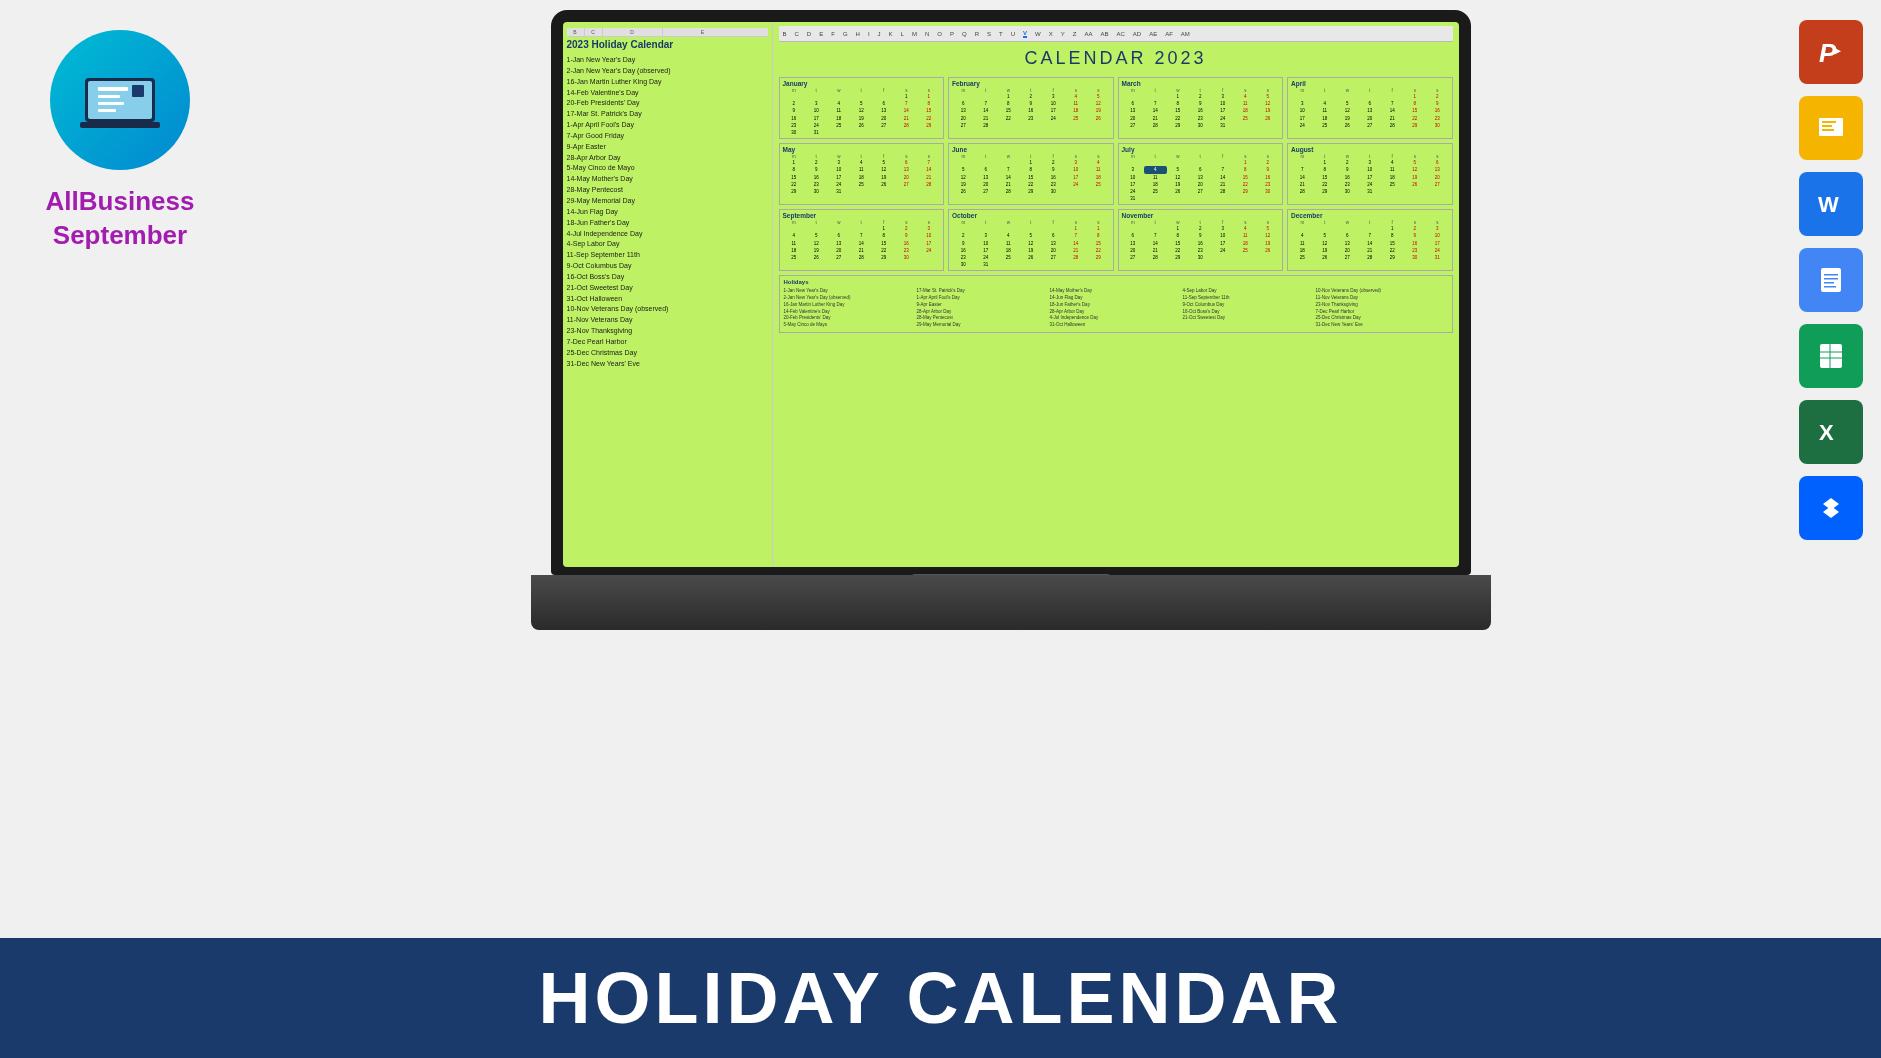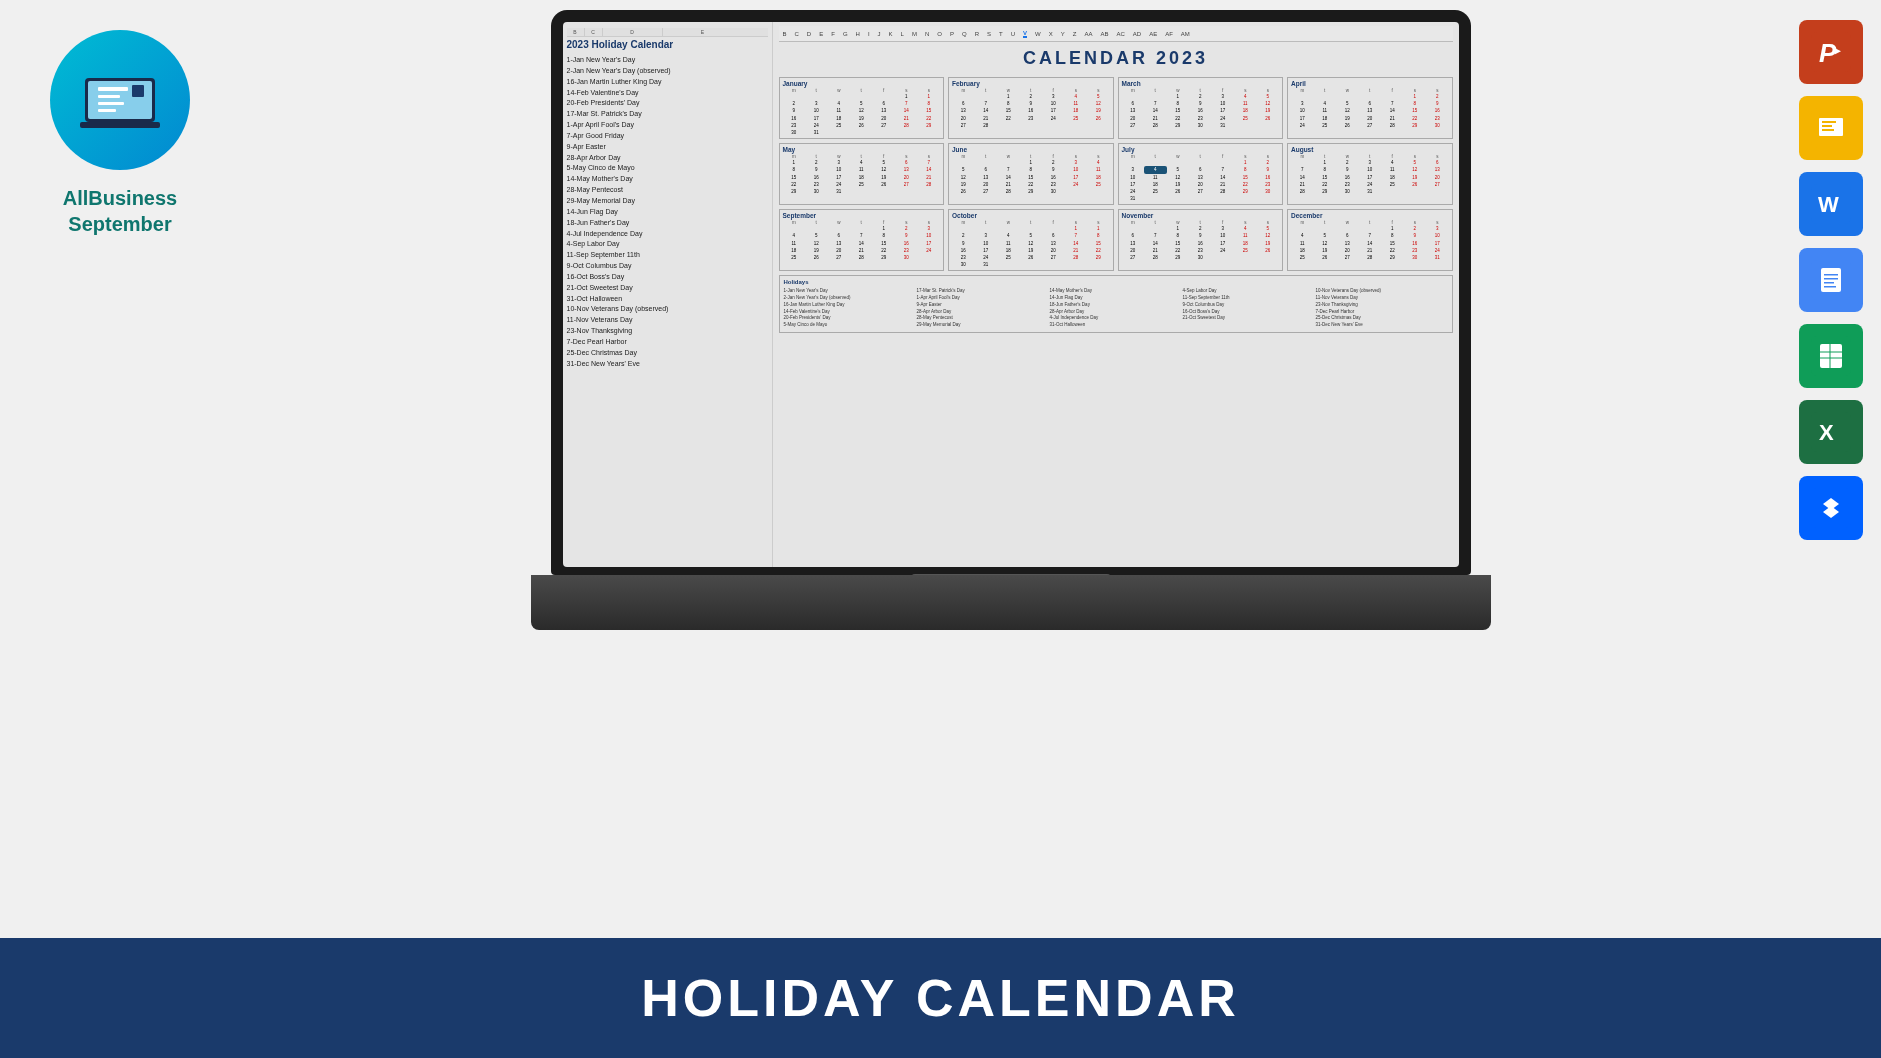--- a/index.html
+++ b/index.html
@@ -40,24 +40,24 @@
       justify-content: center;
       margin-bottom: 15px;
     }
 
     .logo-circle svg {
       width: 80px;
       height: 80px;
     }
 
     .brand-name {
-      font-size: 20px;
+      font-size: 26px;
       font-weight: bold;
       text-align: center;
-      color: #0f766e;
+      color: #a21caf;
       line-height: 1.3;
       margin-bottom: 5px;
     }
 
     
     .right-panel {
       width: 100px;
       display: flex;
       flex-direction: column;
       align-items: center;
@@ -103,21 +103,21 @@
       width: 920px;
       height: 565px;
       background: #1a1a1a;
       border-radius: 16px 16px 4px 4px;
       padding: 12px 12px 8px 12px;
     }
 
     .laptop-screen-inner {
       width: 100%;
       height: 100%;
-      background: #e5e5e5;
+      background: #bef264;
       border-radius: 4px;
       overflow: hidden;
       display: flex;
       flex-direction: row;
     }
 
     .laptop-base {
       position: absolute;
       bottom: 0;
       left: 0;
@@ -187,21 +187,21 @@
       align-items: center;
       padding: 0 4px;
       font-size: 6px;
       color: #444;
       gap: 8px;
     }
 
     .calendar-title {
       text-align: center;
       font-size: 18px;
-      font-weight: bold;
+      font-weight: normal;
       color: #1a3a6b;
       letter-spacing: 3px;
       margin: 6px 0 8px 0;
     }
 
     .months-grid {
       display: grid;
       grid-template-columns: repeat(4, 1fr);
       gap: 4px;
     }
@@ -277,21 +277,21 @@
     
     .bottom-banner {
       height: 120px;
       background: #1a3a6b;
       display: flex;
       align-items: center;
       justify-content: center;
     }
 
     .banner-text {
-      font-size: 52px;
+      font-size: 72px;
       font-weight: 900;
       color: white;
       letter-spacing: 4px;
       text-transform: uppercase;
     }
   </style>
 </head>
 <body>
 
 <div class="main-area">

